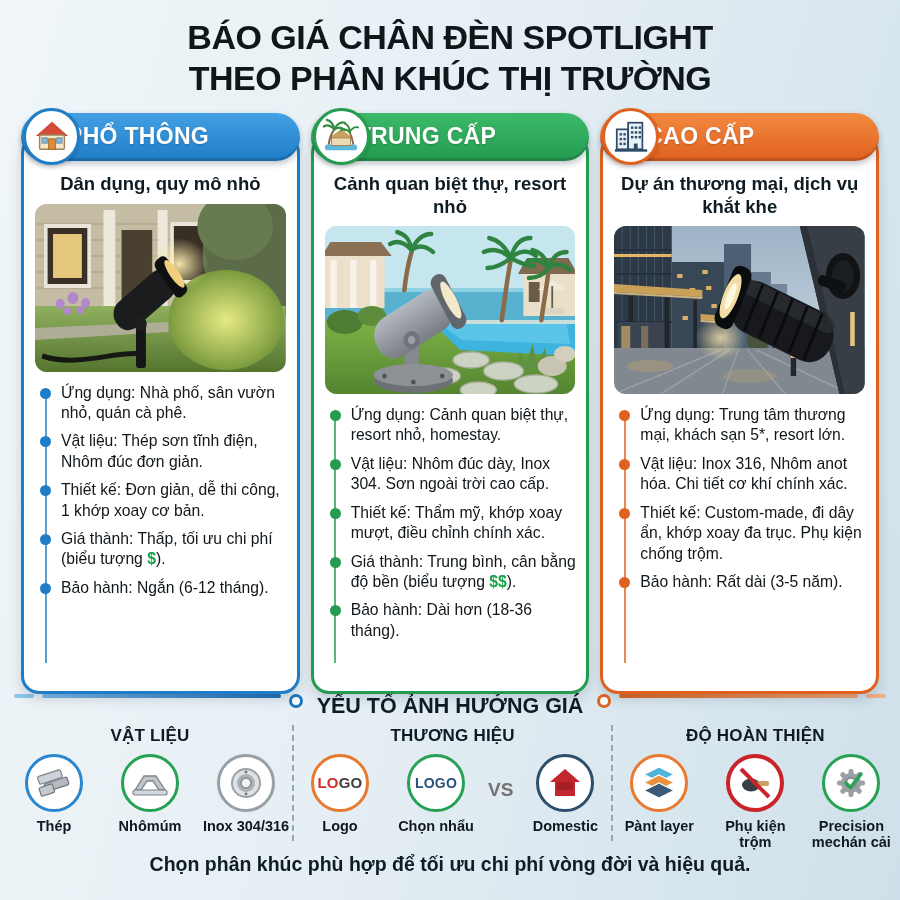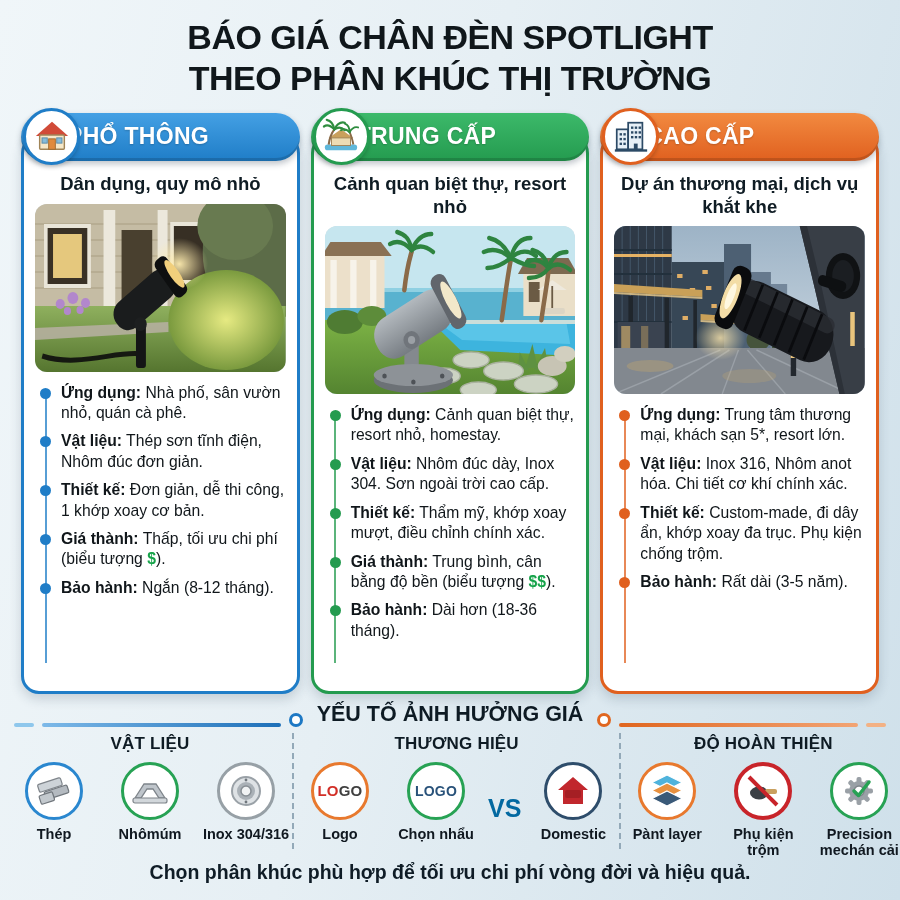--- a/index.html
+++ b/index.html
@@ -45,25 +45,25 @@
           flex:none; background:#cfd8dc; }
   .photo svg { width:100%; height:100%; display:block; }
 
   .bullets { list-style:none; margin-top:7px; padding:2px 10px 4px 16px; position:relative; flex:1; }
   .bullets::before { content:''; position:absolute; left:20.5px; top:15px; bottom:20px;
           width:2px; background:var(--ac); opacity:.75; }
   .bullet { position:relative; padding-left:21px; margin-bottom:8px;
           font-size:15.7px; line-height:1.3; color:#10161a; }
   .bullet::before { content:''; position:absolute; left:0; top:5px; width:11px; height:11px;
           border-radius:50%; background:var(--ac); }
-  .b-label { font-weight:bold; }
+  .b-label { font-weight:normal; }
   .b-money { font-weight:bold; color:#16a34a; }
 
   
-  .divider { display:flex; align-items:flex-end; padding:8px 14px 2px; gap:8px; }
+  .divider { display:flex; align-items:flex-start; padding:0 14px 2px; gap:8px; }
   .dv-dash { width:20px; height:4px; border-radius:2px; flex:none; }
   .dv-dash.blue   { background:#8ec7ec; }
   .dv-dash.orange { background:#f3b184; }
   .dv-line { flex:1; height:4px; border-radius:2px; }
   .dv-line.blue   { background:linear-gradient(90deg,#7db9e8,#1d6fb8); }
   .dv-line.orange { background:linear-gradient(90deg,#e0661f,#f2a474); }
   .dv-ring { width:14px; height:14px; border-radius:50%; background:#fdfefe; flex:none; }
   .dv-ring.blue   { border:3.5px solid #1d78c4; }
   .dv-ring.orange { border:3.5px solid #e0661f; }
   .dv-title { font-size:21.5px; font-weight:bold; color:#0e1b24; margin:0 6px; white-space:nowrap; }
@@ -80,21 +80,21 @@
   .fring svg { width:40px; height:40px; }
   .r-blue   { border-color:#2a87cf; }
   .r-green  { border-color:#27a254; }
   .r-gray   { border-color:#97a0a6; }
   .r-orange { border-color:#e8792e; }
   .r-navy   { border-color:#2e4d6b; border-width:3.5px; }
   .r-red    { border-color:#c8242a; border-width:4px; }
   .flabel { margin-top:6px; font-size:14.5px; font-weight:600; color:#101820;
             line-height:1.12; white-space:nowrap; }
   .flabel.wrap { white-space:normal; }
-  .vs { font-size:25px; font-weight:bold; color:#0369a1; margin-top:32px; flex:none; }
+  .vs { font-size:19px; font-weight:bold; color:#737373; margin-top:25px; flex:none; }
   .logo-a { color:#d22f27; font-weight:800; font-size:15px; letter-spacing:.2px; }
   .logo-b { color:#404040; font-weight:800; font-size:15px; letter-spacing:.2px; }
   .logo-c { color:#29527a; font-weight:800; font-size:14px; letter-spacing:.2px; }
   .vhc { position:absolute; top:43px; left:0; right:0; text-align:center;
          color:#fff; font-size:7.5px; font-weight:bold; letter-spacing:.5px; }
 
   
   .footer { text-align:center; font-size:19.5px; font-weight:bold; color:#0f1c26; padding-top:12px; }
 </style>
 </head>
@@ -175,21 +175,21 @@
               <ellipse cx="163" cy="98" rx="5" ry="17" fill="#f1cf7c"></ellipse>
             </g>
             <circle cx="117" cy="120" r="7" fill="#1d1f20"></circle>
           </svg>
         </div>
         <ul class="bullets">
           <li class="bullet"><span class="b-label">Ứng dụng:</span><span class="b-text"> Nhà phố, sân vườn nhỏ, quán cà phê.</span><span class="b-money"></span><span class="b-text"></span></li>
           <li class="bullet"><span class="b-label">Vật liệu:</span><span class="b-text"> Thép sơn tĩnh điện, Nhôm đúc đơn giản.</span><span class="b-money"></span><span class="b-text"></span></li>
           <li class="bullet"><span class="b-label">Thiết kế:</span><span class="b-text"> Đơn giản, dễ thi công, 1 khớp xoay cơ bản.</span><span class="b-money"></span><span class="b-text"></span></li>
           <li class="bullet"><span class="b-label">Giá thành:</span><span class="b-text"> Thấp, tối ưu chi phí (biểu tượng </span><span class="b-money">$</span><span class="b-text">).</span></li>
-          <li class="bullet"><span class="b-label">Bảo hành:</span><span class="b-text"> Ngắn (8-12 tháng).</span><span class="b-money"></span><span class="b-text"></span></li>
+          <li class="bullet"><span class="b-label">Bảo hành:</span><span class="b-text"> Ngắn (6-12 tháng).</span><span class="b-money"></span><span class="b-text"></span></li>
         </ul>
       </div>
     </section>
 
     <section class="seg c-green">
       <div class="pill">
         <span class="pill-circle">
           <svg viewBox="0 0 40 40">
               <rect x="3" y="29" width="34" height="6" rx="3" fill="#5fb7da"></rect>
               <polygon points="20,13 33,22 7,22" fill="#c9a05c"></polygon>

